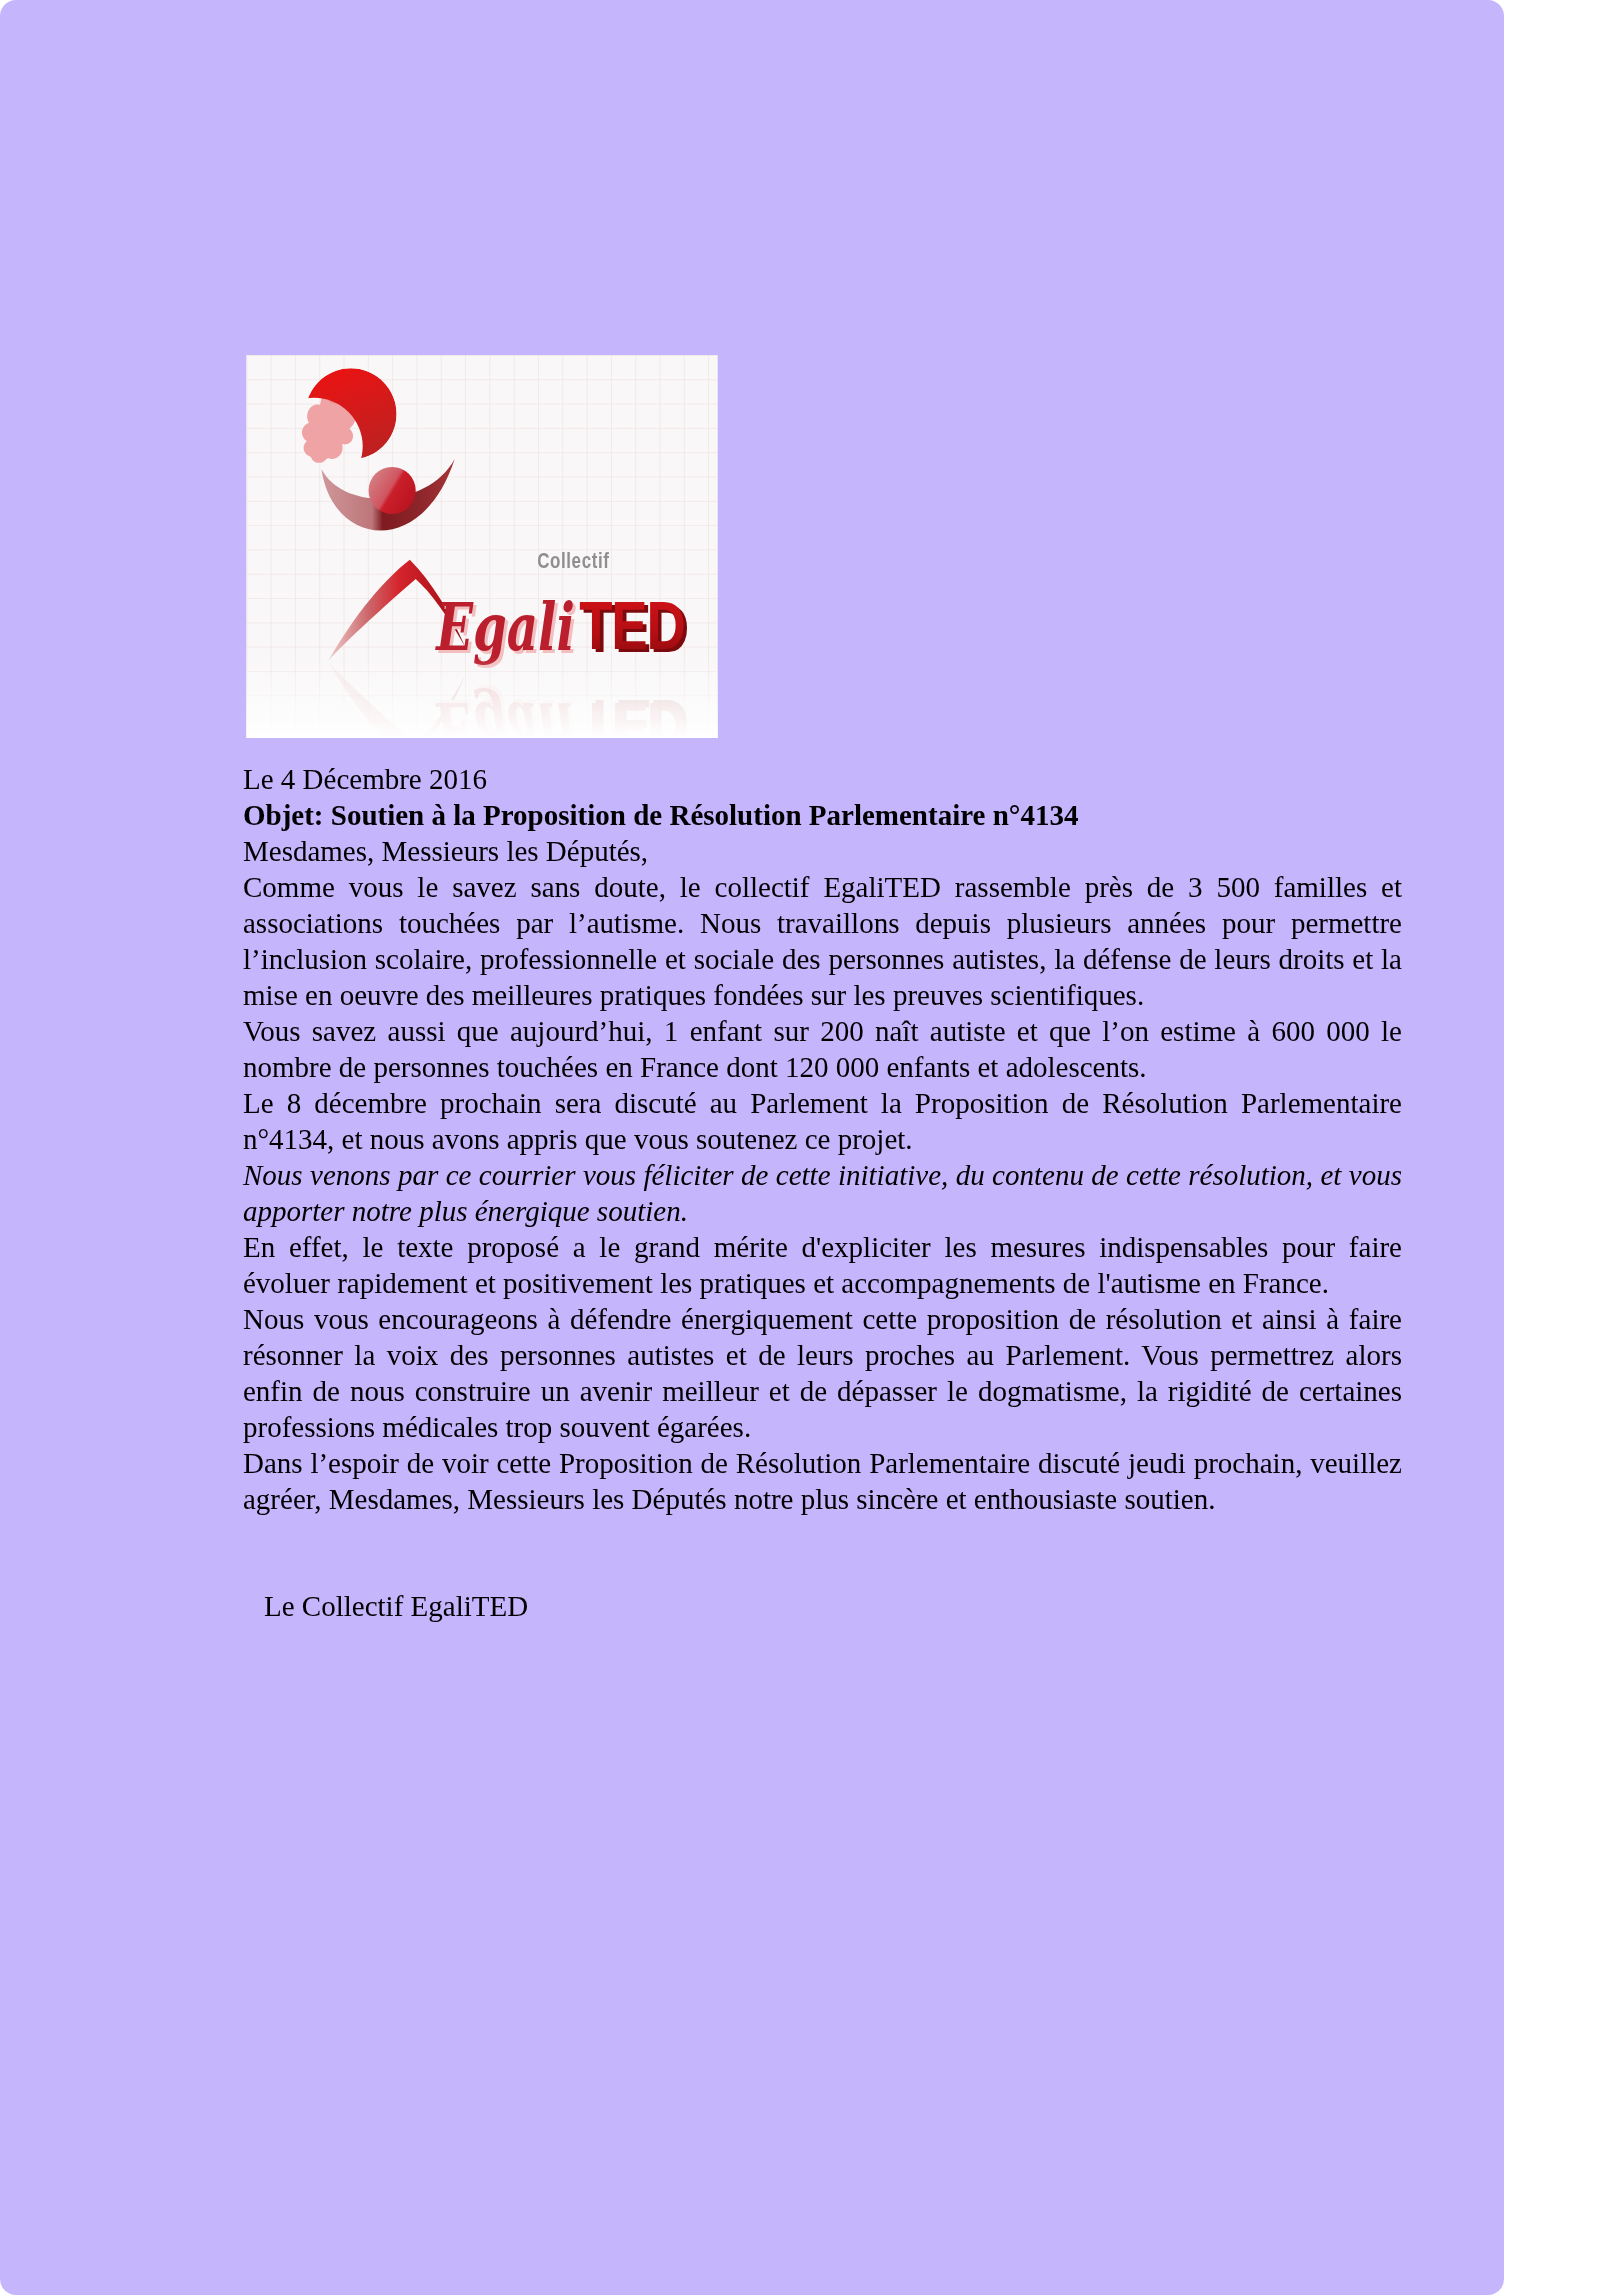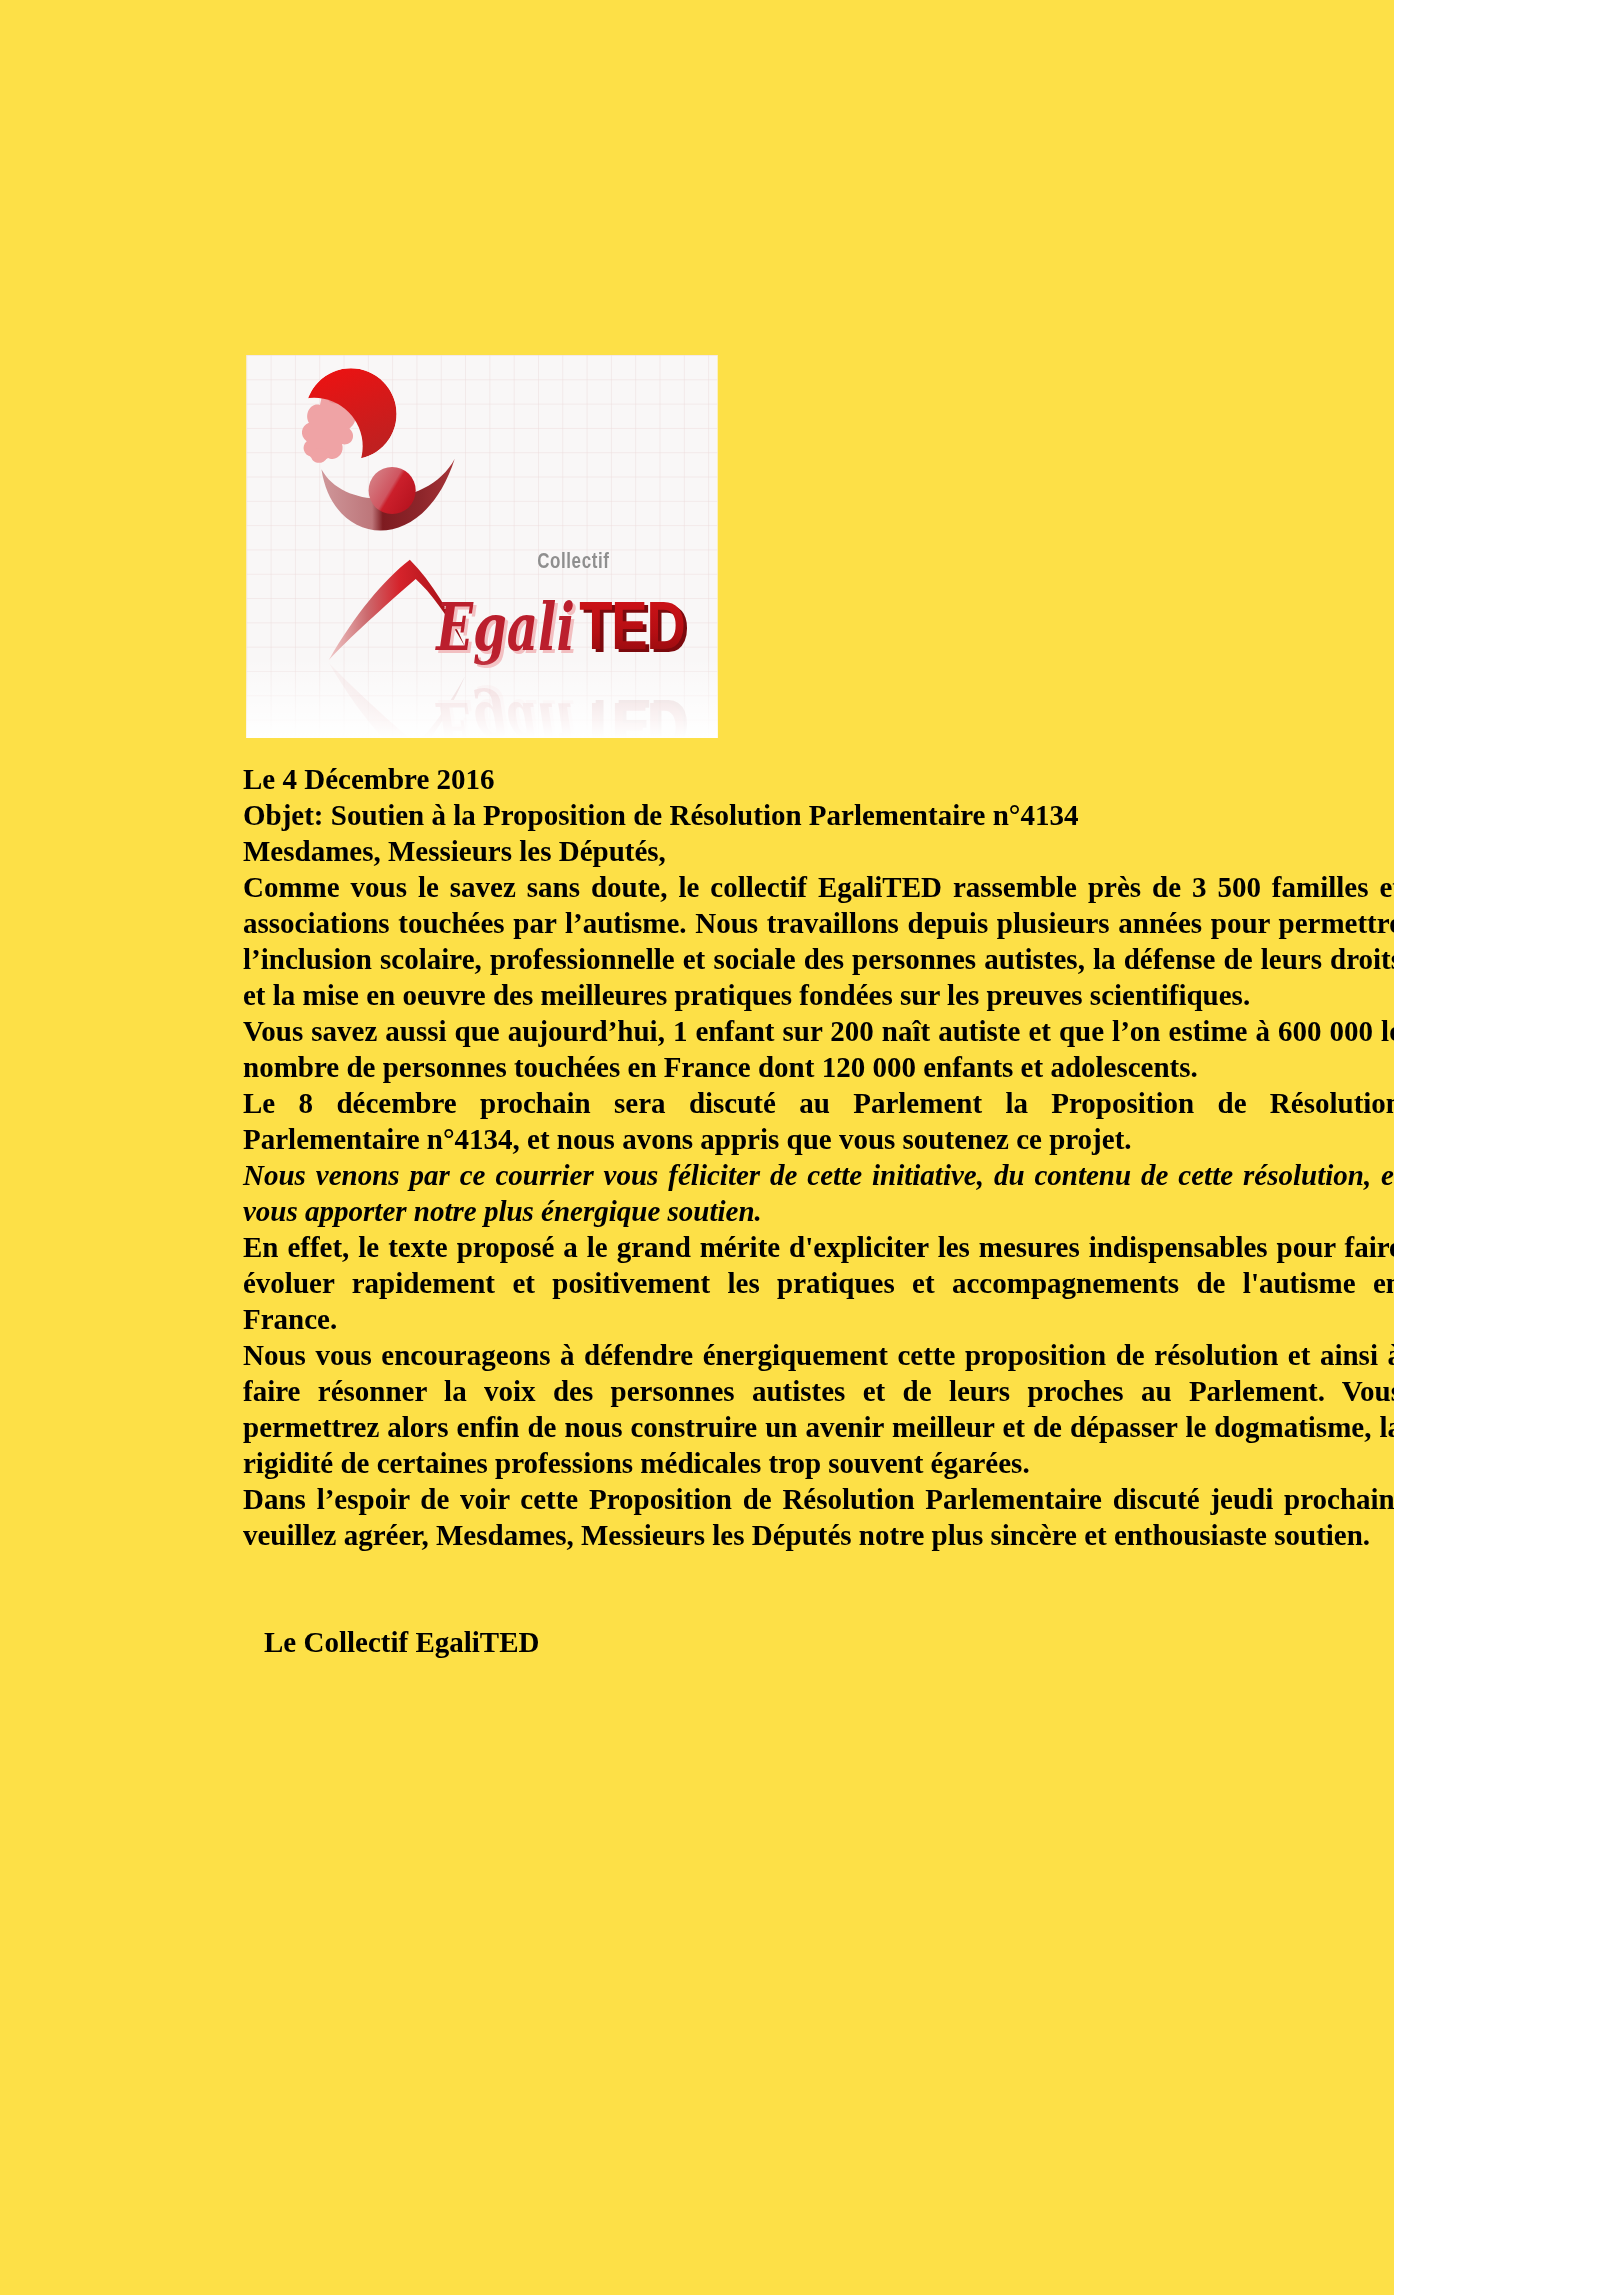--- a/index.html
+++ b/index.html
@@ -1,41 +1,42 @@
 <!DOCTYPE html>
 <html style="font-size:11.8px"><head>
 <meta charset="utf-8">
 <style>
   html,body{margin:0;padding:0;background:#ffffff;}
   .page{
     position:relative;
-    width:1394px;
+    width:1504px;
     height:2295px;
-    background:#fde047;
+    background:#c4b5fd;
     overflow:hidden;
     font-family:"Liberation Serif","DejaVu Serif",serif;
     color:#000000;
+    border-radius:16px;
   }
   .logo{
     position:absolute;
     left:246px;
     top:355px;
     width:472px;
     height:383px;
   }
   .logo svg{display:block;width:100%;height:100%;}
   .letter{
     position:absolute;
     left:243px;
     top:761px;
     width:1159px;
     font-size:29px;
     line-height:36px;
   }
-  .letter p{margin:0;font-weight:bold;}
+  .letter p{margin:0;}
   .date-line{margin-left:689px;}
   .subject{margin-top:50px;font-weight:bold;}
   .salutation{margin-top:34px;}
   .para{margin-top:31px;text-align:justify;}
   .para.italic{font-style:italic;}
   .signature{margin-top:71px;margin-left:21px;}
   .collectif-label{
     font-family:"Liberation Sans","DejaVu Sans",sans-serif;
     font-weight:bold;
     letter-spacing:1px;

